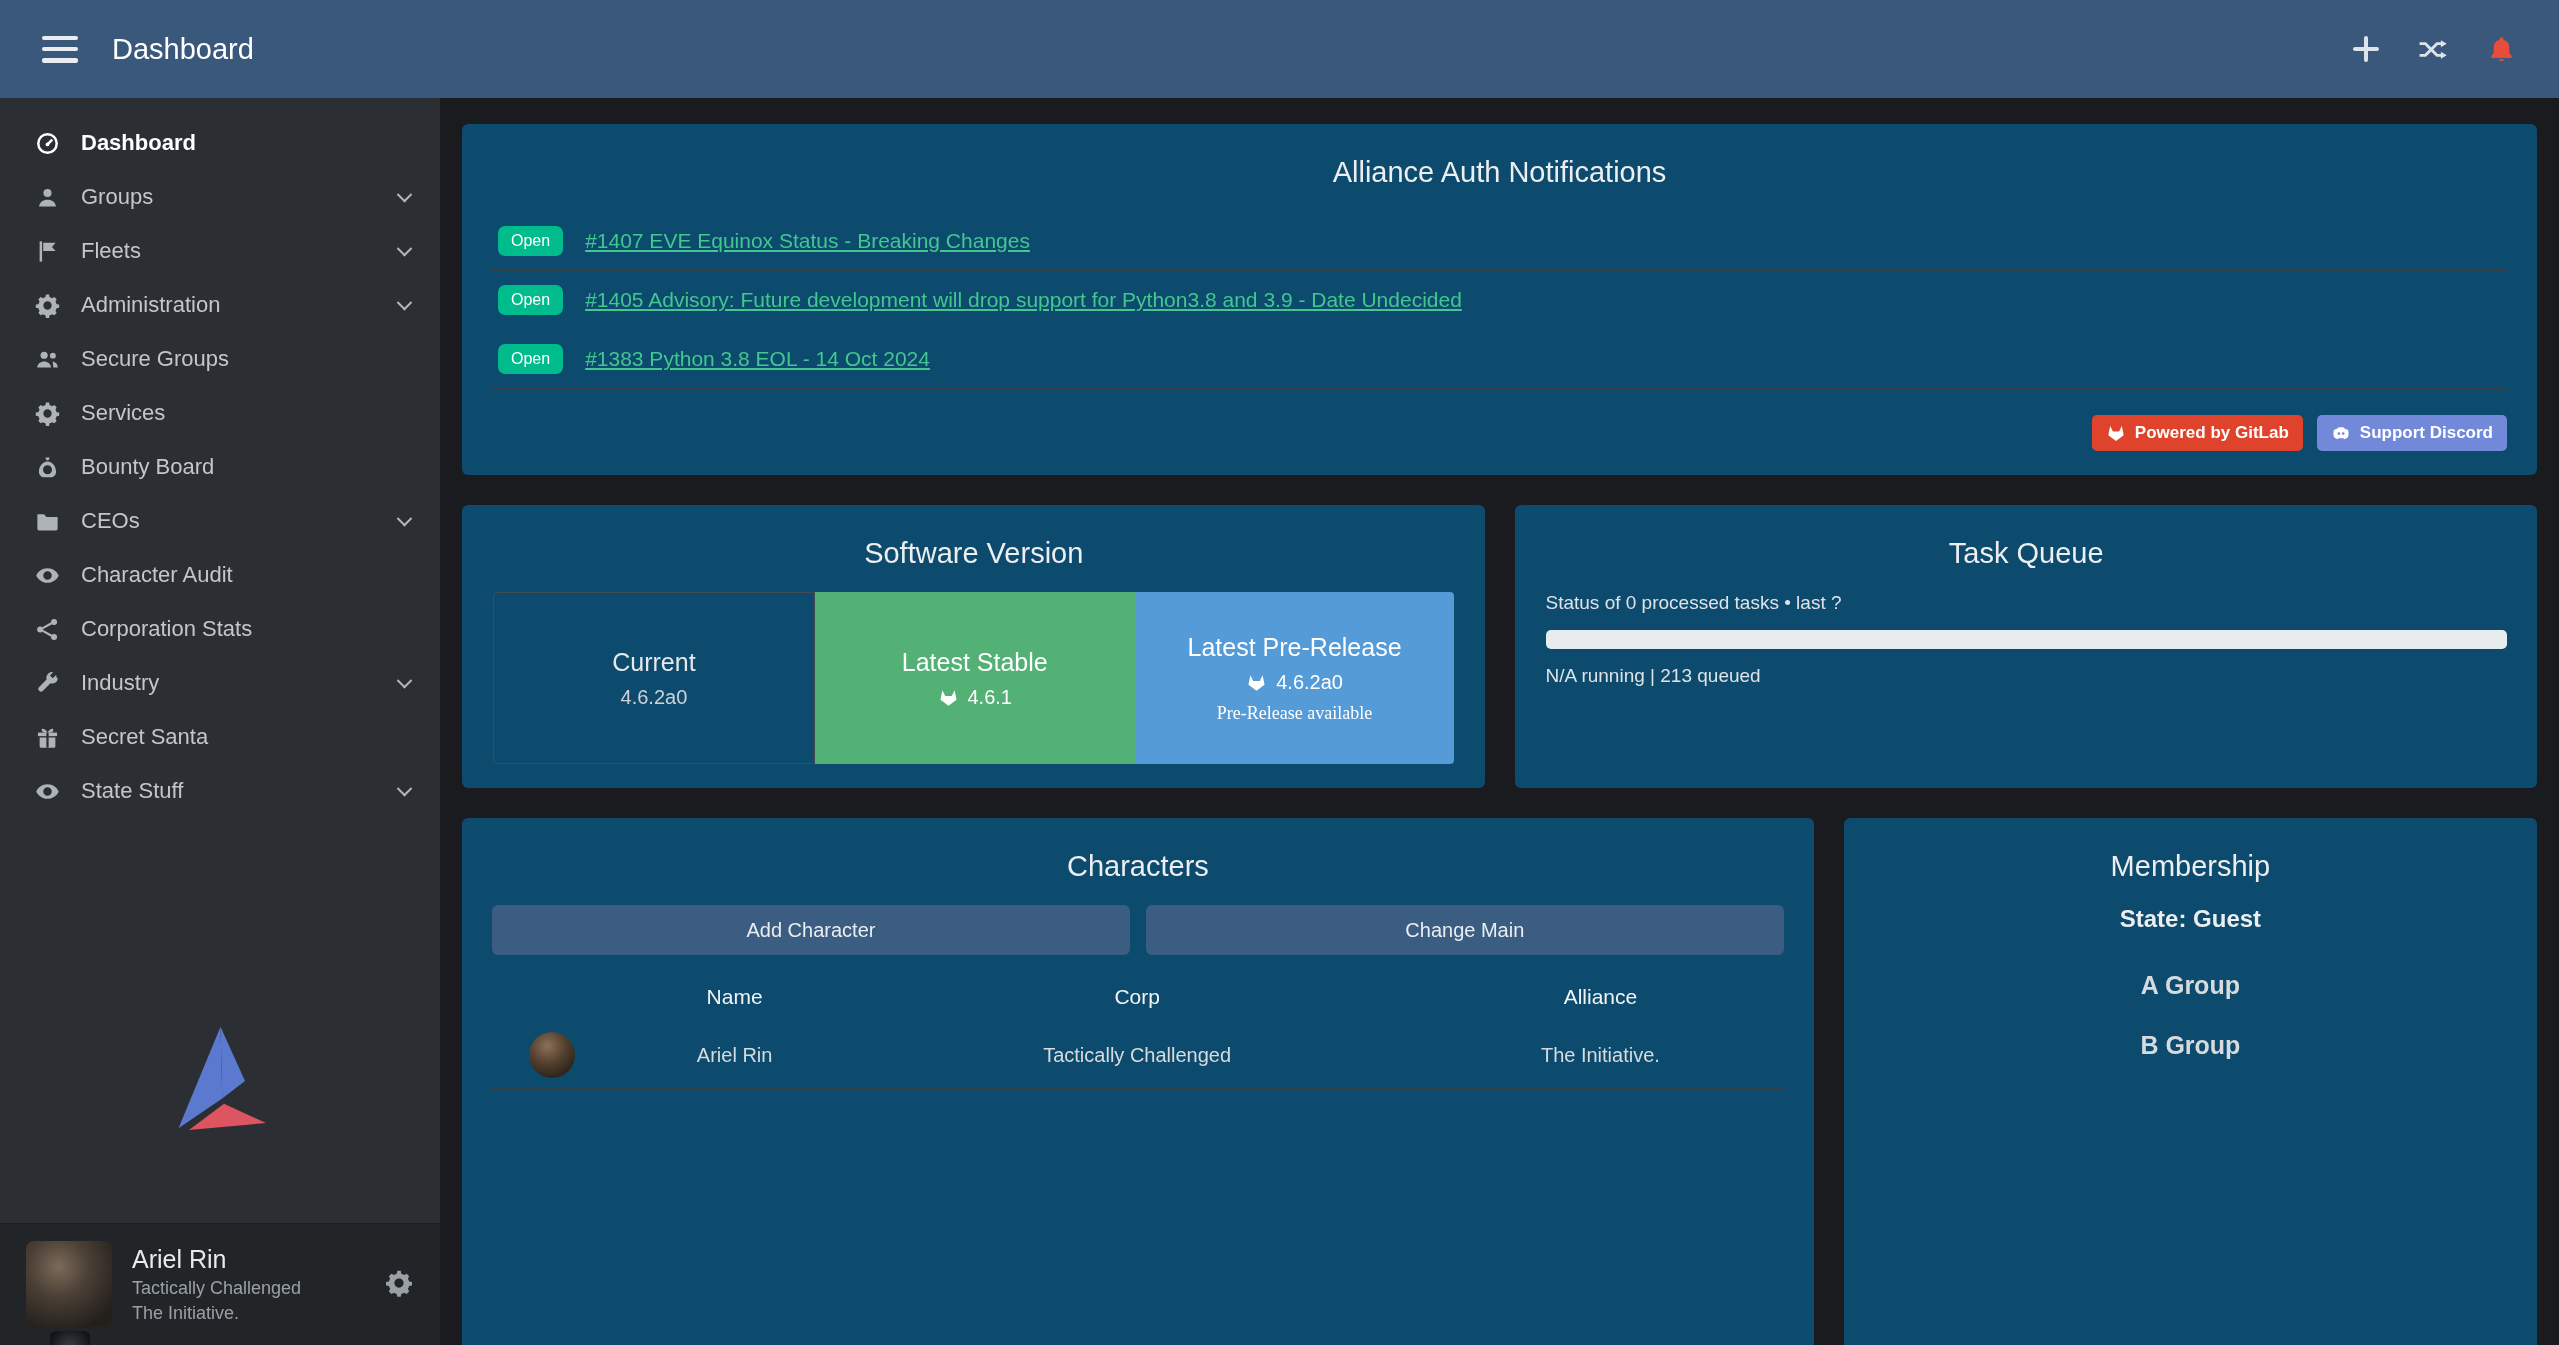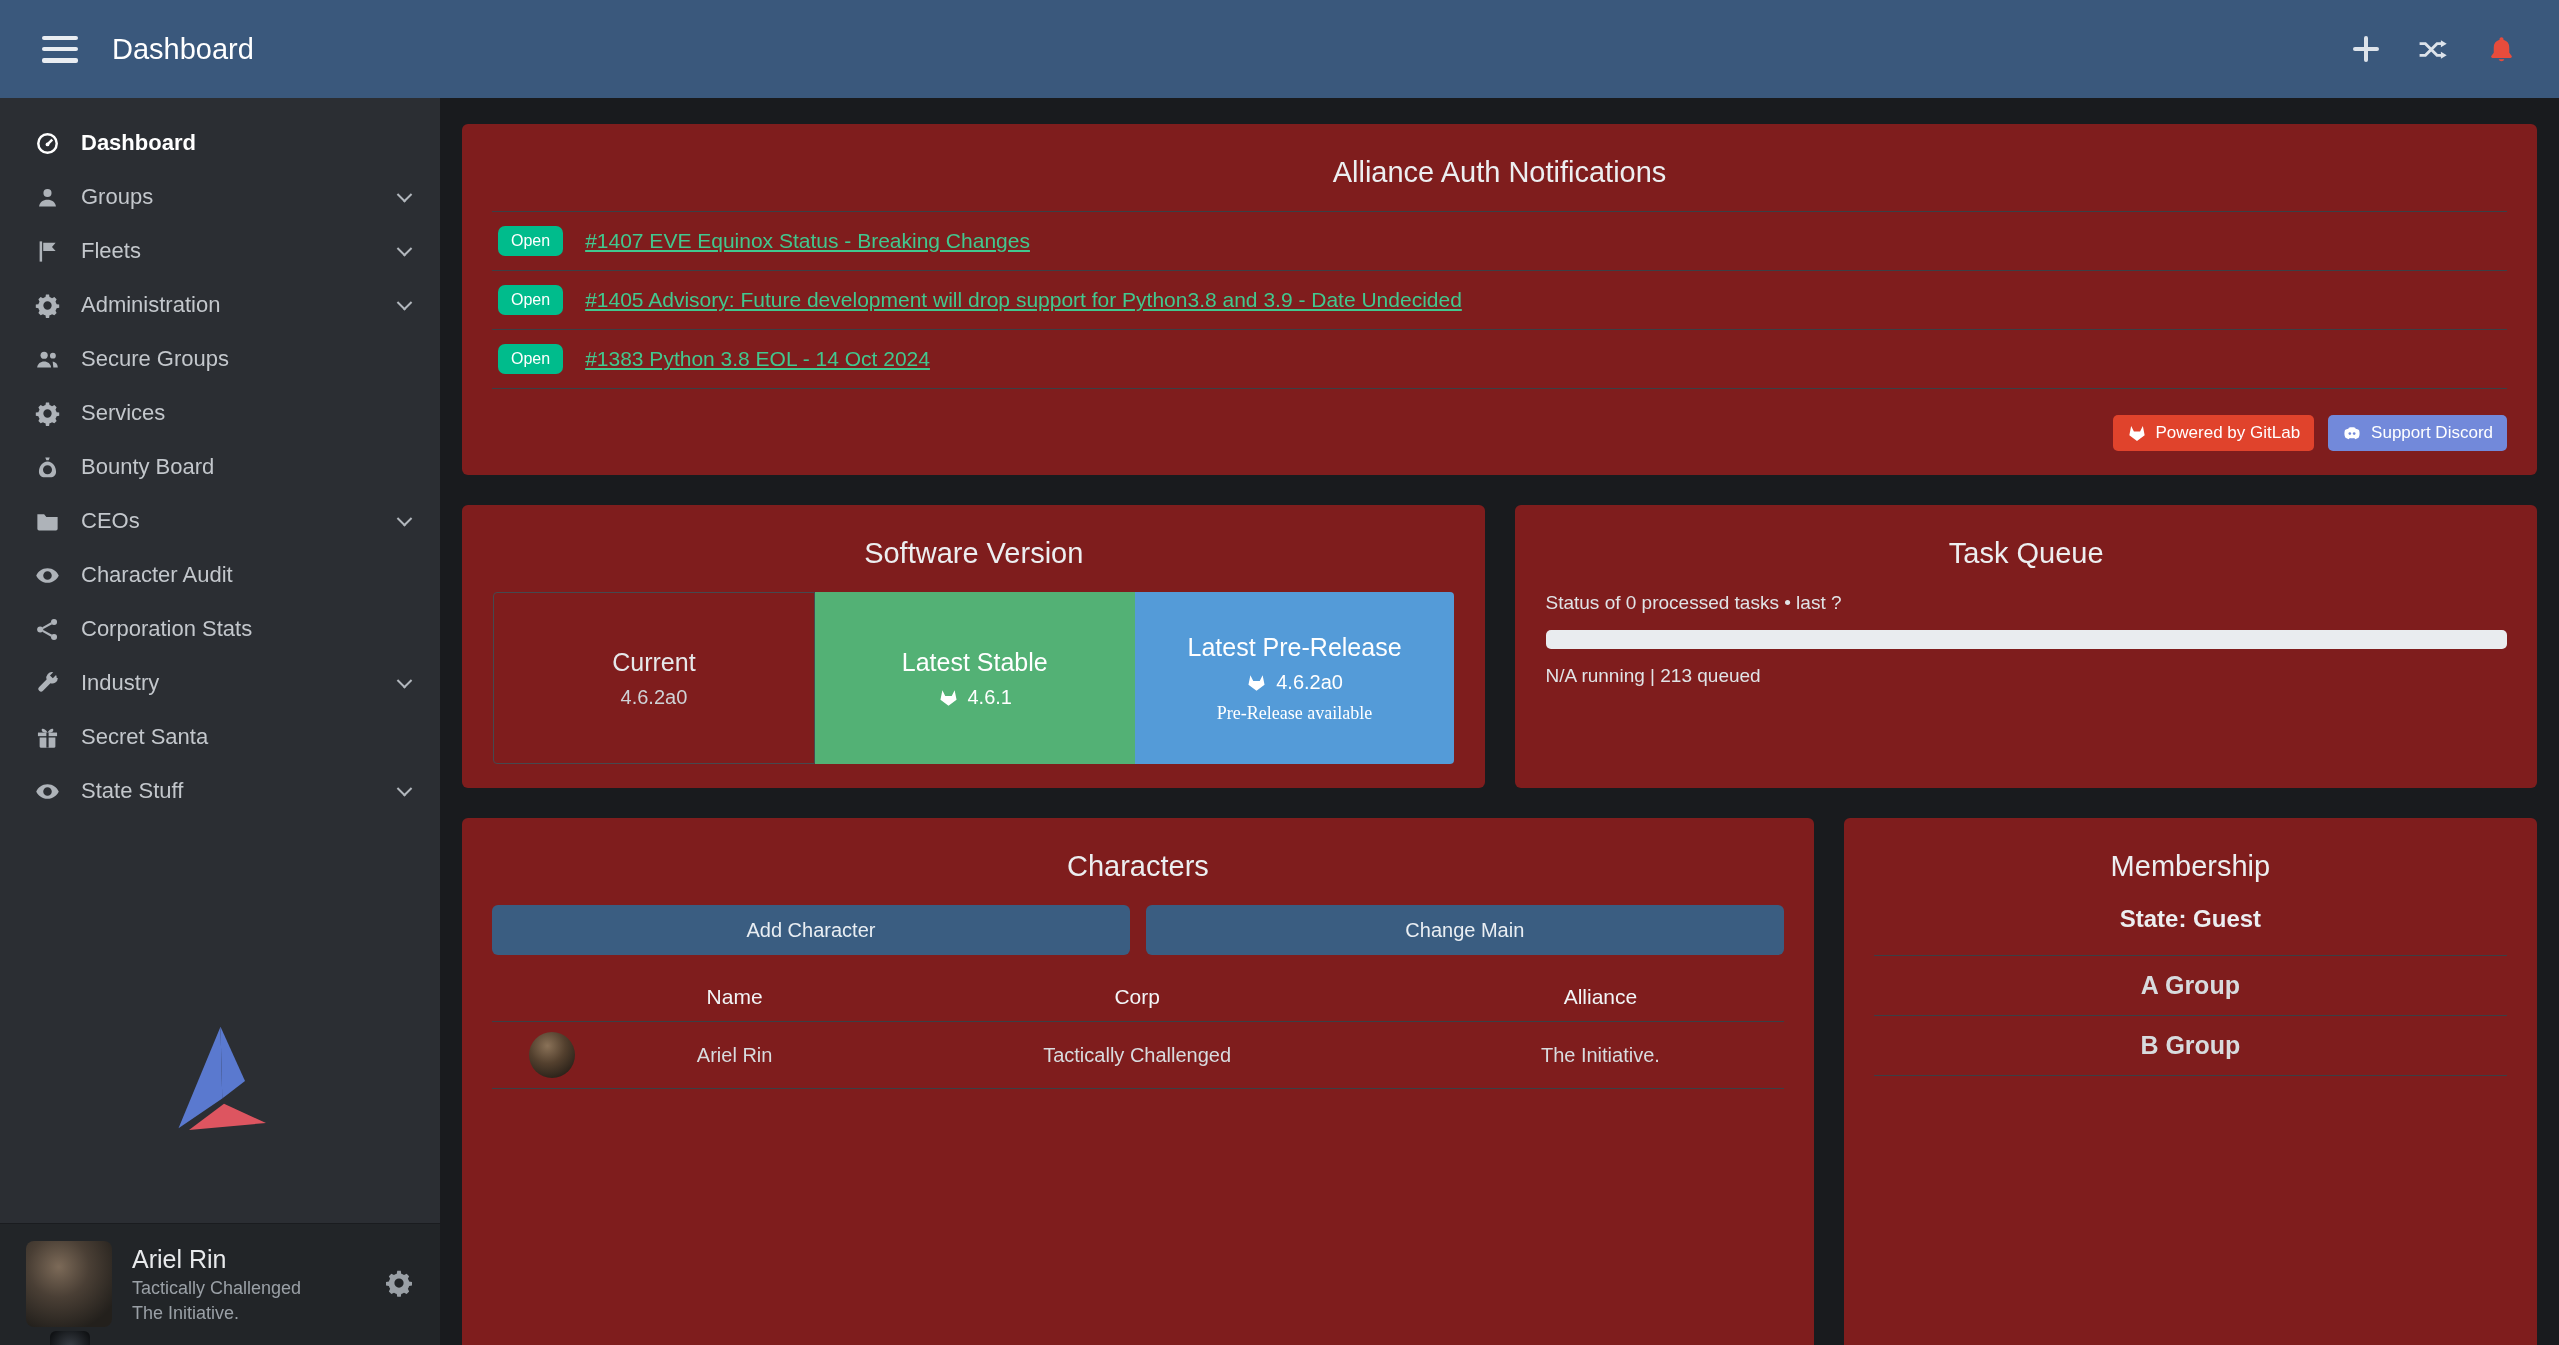--- a/index.html
+++ b/index.html
@@ -50,32 +50,32 @@
   .corp-badge { position: absolute; left: 24px; top: 90px; width: 40px; height: 40px; border-radius: 6px;
     background: radial-gradient(circle at 50% 40%, #3a3f46 0%, #0d0f11 75%); }
   .user-meta { margin-left: 20px; }
   .user-name { font-size: 25px; color: #e8eaec; }
   .user-corp, .user-alliance { font-size: 18px; color: #9aa0a6; margin-top: 4px; }
   .user-gear { margin-left: auto; background: none; border: none; color: #9aa0a6; cursor: pointer; }
   .user-gear svg { width: 30px; height: 30px; }
 
   
   .main { position: absolute; left: 440px; top: 98px; right: 0; bottom: 0; padding: 26px 22px; overflow: hidden; }
-  .card { background: #7f1d1d; border-radius: 6px; padding: 24px 30px; }
+  .card { background: #0c4a6e; border-radius: 6px; padding: 24px 30px; }
   .card h2 { font-size: 29px; font-weight: 500; color: #eceef0; text-align: center; margin: 8px 0 22px; }
 
   
   .notif-list { list-style: none; border-bottom: 1px solid #3b3f45; }
   .notif-item { display: flex; align-items: center; gap: 22px; padding: 14px 6px; border-top: 1px solid #3b3f45; }
   .badge-open { background: #00bc8c; color: #fff; font-size: 16px; font-weight: 400;
     padding: 6px 13px; border-radius: 7px; flex: none; }
   .notif-link { color: #42c78e; font-size: 21px; text-decoration: underline; cursor: pointer; }
   .shield-row { display: flex; justify-content: flex-end; gap: 14px; margin-top: 26px; }
   .shield { display: inline-flex; align-items: center; gap: 9px; height: 36px; padding: 0 14px;
-    border-radius: 5px; color: #fff; font-size: 17px; font-weight: 400; cursor: pointer; border: none; }
+    border-radius: 5px; color: #fff; font-size: 17px; font-weight: 700; cursor: pointer; border: none; }
   .shield.gitlab { background: #e0432c; }
   .shield.discord { background: #7289da; }
 
   
   .row2 { display: flex; gap: 30px; margin-top: 30px; align-items: stretch; }
   .row2 .card { flex: 1; padding-left: 31px; }
   .version-row { display: flex; margin-top: 6px; }
   .vbox { flex: 1; height: 172px; display: flex; flex-direction: column; align-items: center;
     justify-content: center; gap: 9px; }
   .vbox .vtitle { font-size: 25px; }

